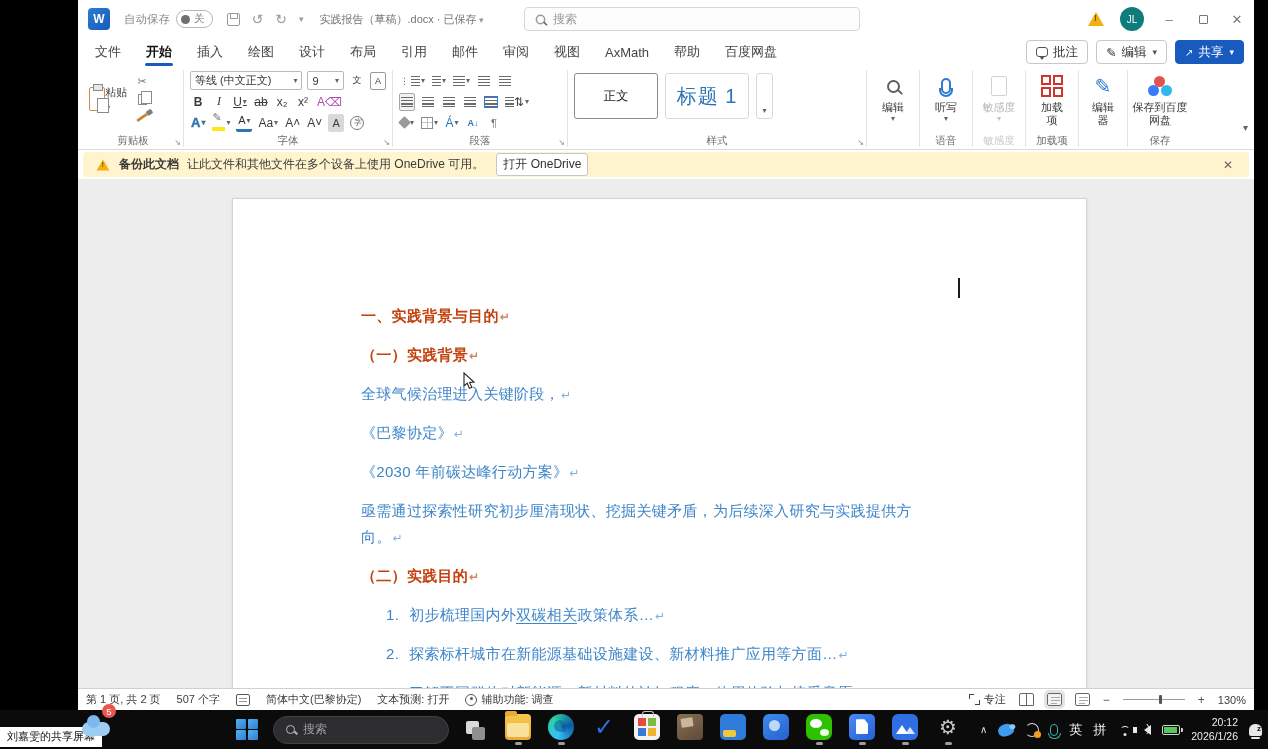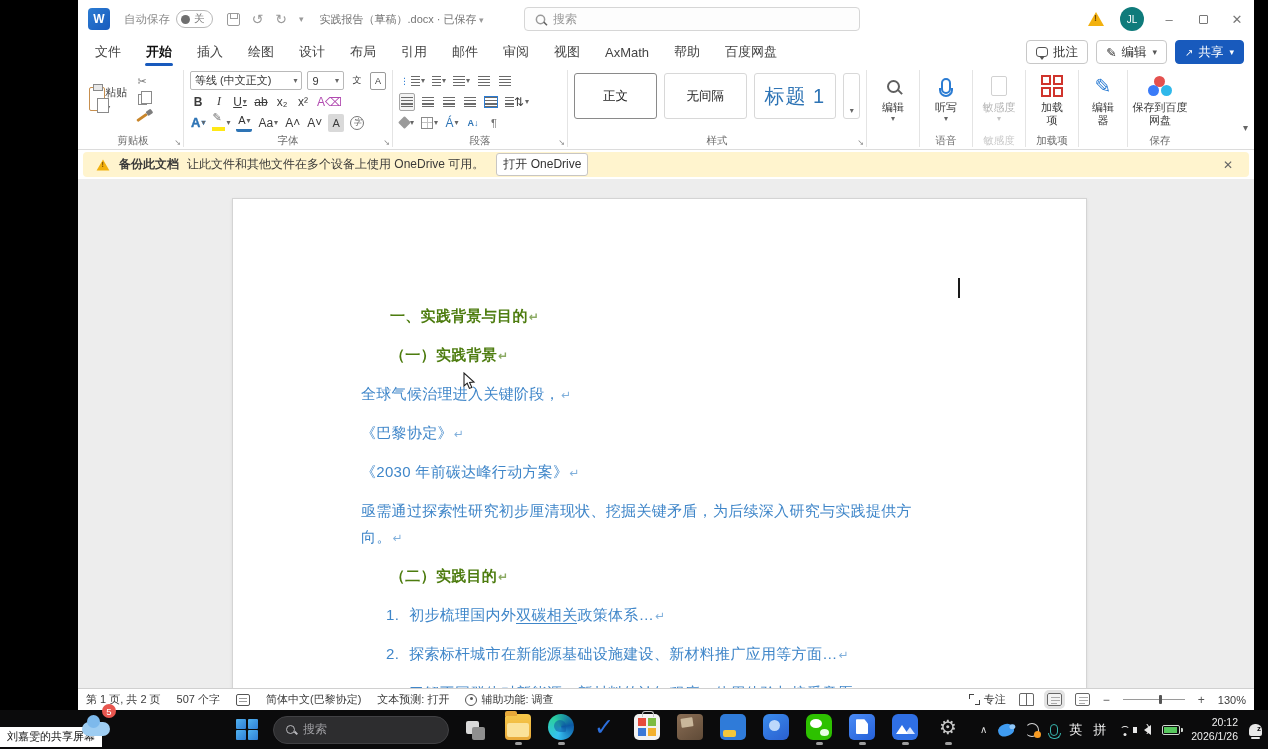--- a/index.html
+++ b/index.html
@@ -122,21 +122,21 @@
   .notice .wt { flex:0 0 auto; transform:scale(.8); }
   .notice-title { font-weight:bold; }
   .notice-btn { border:1px solid #c8c6c4; background:#fff; border-radius:3px; padding:2px 6px; font-size:12px; color:#333; margin-left:4px; }
   .notice-x { margin-left:auto; color:#666; font-size:12px; padding-right:4px; }
 
   
   .docarea { flex:1 1 auto; background:#ededed; position:relative; overflow:hidden; }
   .page { position:absolute; left:154px; top:19px; width:855px; height:560px; background:#fff; border:1px solid #d4d4d4; box-shadow:0 1px 3px rgba(0,0,0,.08); }
   .doc-body { padding:104px 140px 0 128px; width:100%; }
   .para { font-size:15px; line-height:26px; margin-bottom:12px; width:566px; letter-spacing:.3px; }
-  .para.dark { color:#4d7c0f; font-weight:600;margin-left:29px; }
+  .para.dark { color:#c2410c; font-weight:600; }
   .para.blue { color:#3f86c9; }
   .mark { opacity:.65; font-size:12px; margin-left:1px; }
   .dlist { padding-left:25px; position:relative; }
   .dnum { color:#3f86c9; margin-right:10px; }
   .uline { border-bottom:1.5px solid #3f86c9; }
   .caret { position:absolute; left:880px; top:99px; width:1.5px; height:20px; background:#1a1a1a; }
   .mouse { position:absolute; left:385px; top:193px; }
 
   
   .statusbar { height:22px; border-top:1px solid #d0d0d0; background:#fff; display:flex; align-items:center; font-size:11px; color:#3b3b3b; padding:0 8px 0 8px; gap:16px; flex:0 0 auto; }
@@ -399,21 +399,20 @@
         <span class="rbtn pilc">¶</span>
       </div>
       <div class="glabel">段落</div>
       <span class="launcher">↘</span>
     </div>
     <div class="vdiv"></div>
 
     <div class="group" style="width:296px;">
       <div class="rrow" style="height:52px; gap:7px;">
         <span class="stylecard selected">正文</span>
-        <span class="stylecard">无间隔</span>
         <span class="stylecard h1">标题 1</span>
         <span class="gal-more">
             <span style="font-size:8px;color:#666;">▾</span>
           </span>
       </div>
       <div class="glabel">样式</div>
       <span class="launcher">↘</span>
     </div>
     <div class="vdiv"></div>
 

